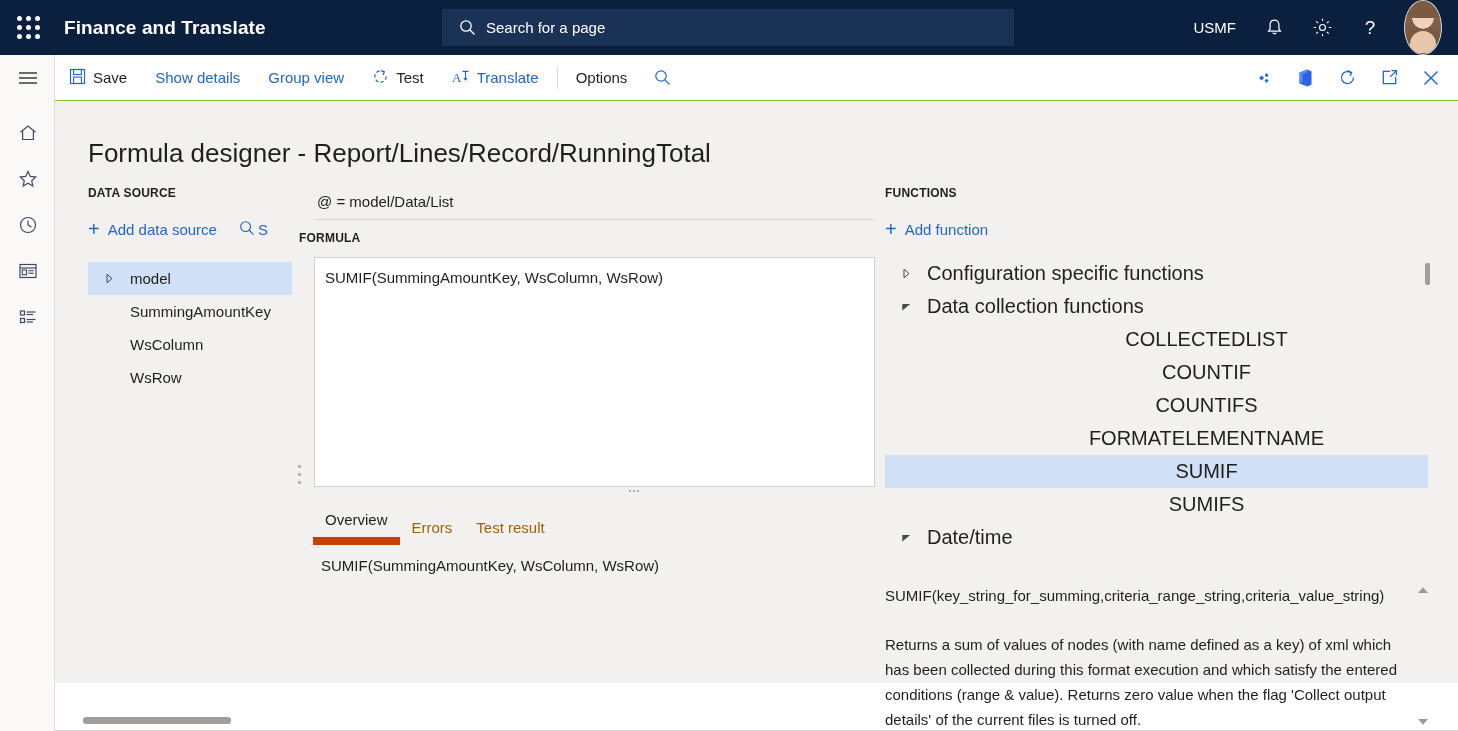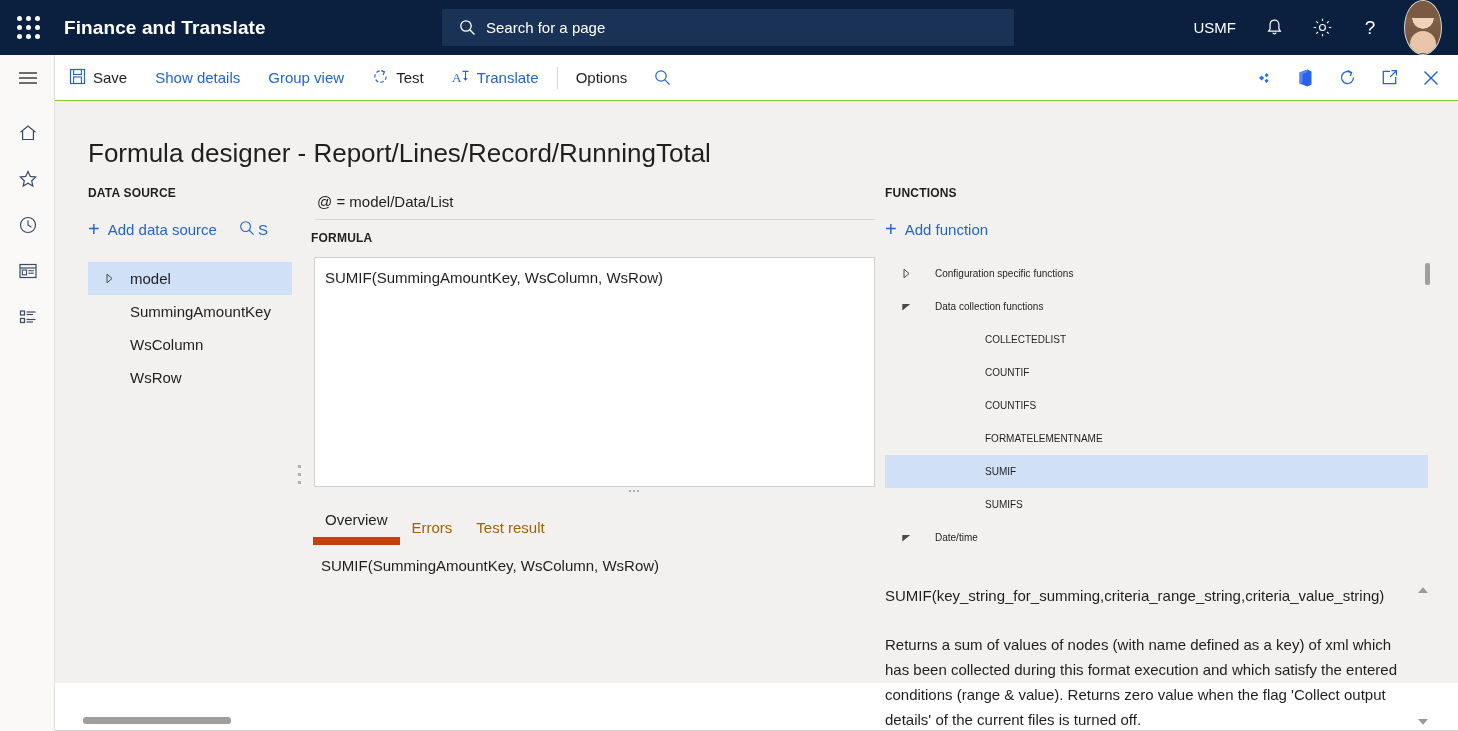--- a/index.html
+++ b/index.html
@@ -110,21 +110,21 @@
   }
   .tree-row.selected { background: #cfe0f7; }
   .tw { width: 42px; display: flex; align-items: center; justify-content: center; }
   
   .atsign {
     position: absolute; left: 262px; top: 92px; font-size: 15px; color: #201f1e;
   }
   .atsign-rule {
     position: absolute; left: 260px; top: 118px; width: 560px; height: 1px; background: #d8d6d4;
   }
-  .formula-label { position: absolute; left: 256px; top: 130px; }
+  .formula-label { position: absolute; left: 244px; top: 130px; }
   .formula-box {
     position: absolute; left: 259px; top: 156px; width: 561px; height: 230px;
     background: #ffffff; border: 1px solid #d2d0ce;
     font-size: 15px; color: #201f1e; padding: 11px 10px;
     overflow: hidden; cursor: text;
   }
   .grip-h {
     position: absolute; left: 570px; top: 386px; width: 18px; height: 8px;
     display: flex; align-items: center; justify-content: center; gap: 2px; cursor: ns-resize;
   }
@@ -147,25 +147,25 @@
   }
   
   .fn-label { position: absolute; left: 830px; top: 85px; }
   .fn-add { position: absolute; left: 830px; top: 118px; }
   .fn-list {
     position: absolute; left: 830px; top: 156px; width: 543px; height: 320px;
     overflow: hidden;
   }
   .fn-row {
     height: 33px; display: flex; align-items: center;
-    font-size: 10px; color: #201f1e; cursor: pointer; width: 543px; gap: 8px;
+    font-size: 20px; color: #201f1e; cursor: pointer; width: 543px;
   }
   .fn-row.selected { background: #cfe0f7; }
   .fn-row .tw { width: 42px; }
-  .fn-row.leaf { padding-left: 100px; }
+  .fn-row.leaf { padding-left: 100px; justify-content: center; }
   .fn-scroll-track {
     position: absolute; left: 1369px; top: 156px; width: 8px; height: 320px;
   }
   .fn-scroll-thumb {
     position: absolute; left: 1370px; top: 162px; width: 5px; height: 22px;
     background: #a19f9d; border-radius: 2px; cursor: pointer;
   }
   .fn-desc {
     position: absolute; left: 830px; top: 482px; width: 530px;
     font-size: 15px; color: #201f1e; line-height: 25px;

